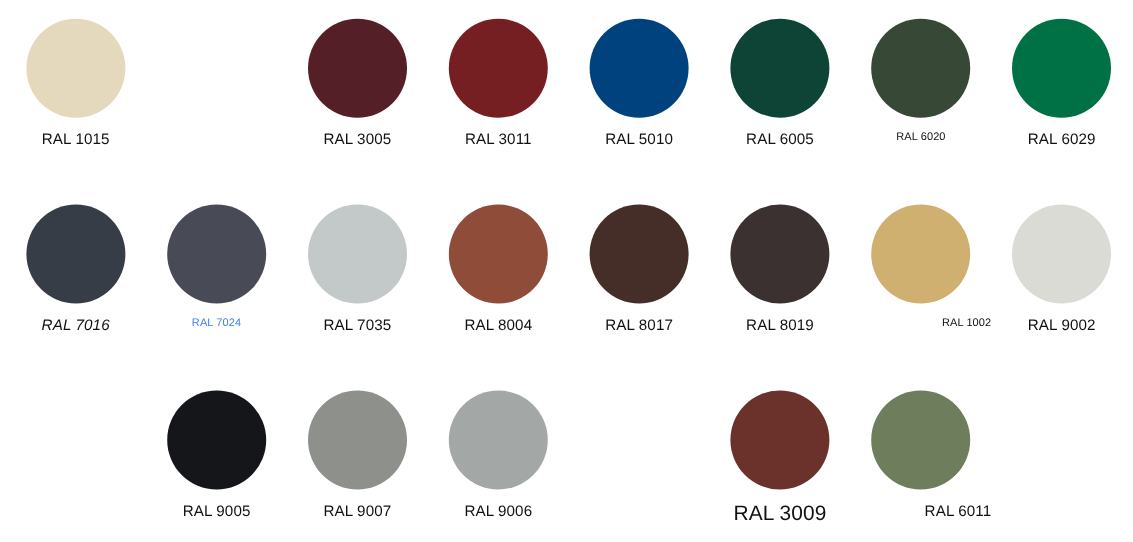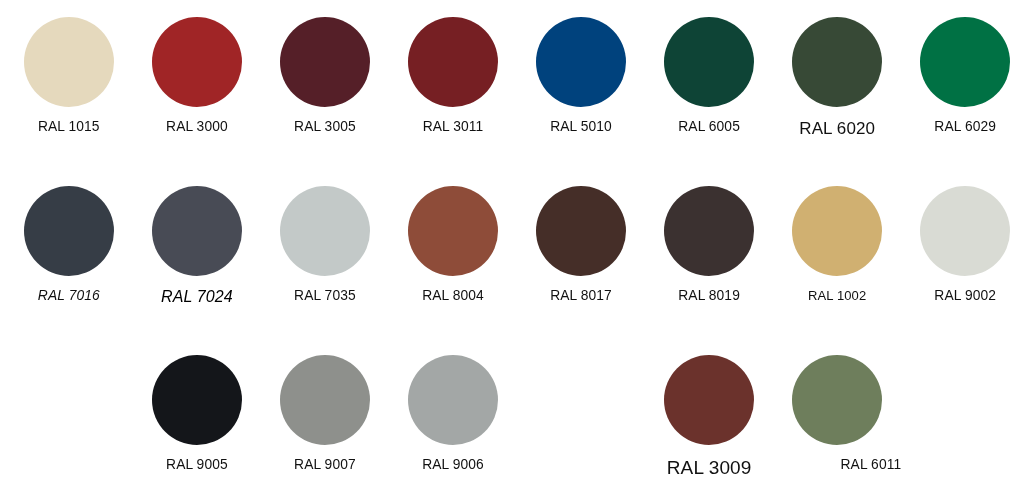--- a/index.html
+++ b/index.html
@@ -56,75 +56,71 @@
   .swatch.c7 { left: 901.2px; }
 </style>
 </head>
 <body style="background: rgb(255, 255, 255);">
 
 <div id="swatch-grid">
   <div class="swatch r0 c0">
     <div class="swatch-dot" style="background-color: rgb(229, 217, 189);"></div>
     <div class="swatch-label" style="color: rgb(17, 17, 17); font-size: 13.8px;">RAL 1015</div>
   </div>
-  <div class="swatch r0 c1">
-    <div class="swatch-dot" style="background-color: rgb(160, 37, 38);"></div>
-    <div class="swatch-label" style="color: rgb(17, 17, 17); font-size: 13.8px;">RAL 3000</div>
-  </div>
   <div class="swatch r0 c2">
     <div class="swatch-dot" style="background-color: rgb(85, 31, 40);"></div>
     <div class="swatch-label" style="color: rgb(17, 17, 17); font-size: 13.8px;">RAL 3005</div>
   </div>
   <div class="swatch r0 c3">
     <div class="swatch-dot" style="background-color: rgb(118, 31, 35);"></div>
     <div class="swatch-label" style="color: rgb(17, 17, 17); font-size: 13.8px;">RAL 3011</div>
   </div>
   <div class="swatch r0 c4">
     <div class="swatch-dot" style="background-color: rgb(0, 66, 125);"></div>
     <div class="swatch-label" style="color: rgb(17, 17, 17); font-size: 13.8px;">RAL 5010</div>
   </div>
   <div class="swatch r0 c5">
     <div class="swatch-dot" style="background-color: rgb(14, 68, 54);"></div>
     <div class="swatch-label" style="color: rgb(17, 17, 17); font-size: 13.8px;">RAL 6005</div>
   </div>
   <div class="swatch r0 c6">
     <div class="swatch-dot" style="background-color: rgb(55, 73, 54);"></div>
-    <div class="swatch-label" style="color: rgb(17, 17, 17); font-size: 17px;">RAL 6020</div>
+    <div class="swatch-label" style="color: rgb(17, 17, 17); font-size: 10px;">RAL 6020</div>
   </div>
   <div class="swatch r0 c7">
     <div class="swatch-dot" style="background-color: rgb(0, 113, 68);"></div>
     <div class="swatch-label" style="color: rgb(17, 17, 17); font-size: 13.8px;">RAL 6029</div>
   </div>
   <div class="swatch r1 c0">
     <div class="swatch-dot" style="background-color: rgb(54, 61, 70);"></div>
     <div class="swatch-label" style="color: rgb(17, 17, 17); font-size: 13.8px; font-style: italic;">RAL 7016</div>
   </div>
   <div class="swatch r1 c1">
     <div class="swatch-dot" style="background-color: rgb(72, 75, 85);"></div>
-    <div class="swatch-label" style="color: #000000; font-size: 16px; font-style: italic;">RAL 7024</div>
+    <div class="swatch-label" style="color: #3b82f6; font-size: 10px;">RAL 7024</div>
   </div>
   <div class="swatch r1 c2">
     <div class="swatch-dot" style="background-color: rgb(195, 201, 200);"></div>
     <div class="swatch-label" style="color: rgb(17, 17, 17); font-size: 13.8px;">RAL 7035</div>
   </div>
   <div class="swatch r1 c3">
     <div class="swatch-dot" style="background-color: rgb(142, 76, 57);"></div>
     <div class="swatch-label" style="color: rgb(17, 17, 17); font-size: 13.8px;">RAL 8004</div>
   </div>
   <div class="swatch r1 c4">
     <div class="swatch-dot" style="background-color: rgb(69, 46, 40);"></div>
     <div class="swatch-label" style="color: rgb(17, 17, 17); font-size: 13.8px;">RAL 8017</div>
   </div>
   <div class="swatch r1 c5">
     <div class="swatch-dot" style="background-color: rgb(59, 49, 48);"></div>
     <div class="swatch-label" style="color: rgb(17, 17, 17); font-size: 13.8px;">RAL 8019</div>
   </div>
   <div class="swatch r1 c6">
     <div class="swatch-dot" style="background-color: rgb(208, 176, 113);"></div>
-    <div class="swatch-label" style="color: rgb(17, 17, 17); font-size: 13px;">RAL 1002</div>
+    <div class="swatch-label" style="color: rgb(17, 17, 17); font-size: 10px; text-align: right;">RAL 1002</div>
   </div>
   <div class="swatch r1 c7">
     <div class="swatch-dot" style="background-color: rgb(217, 219, 212);"></div>
     <div class="swatch-label" style="color: rgb(17, 17, 17); font-size: 13.8px;">RAL 9002</div>
   </div>
   <div class="swatch r2 c1">
     <div class="swatch-dot" style="background-color: rgb(20, 22, 26);"></div>
     <div class="swatch-label" style="color: rgb(17, 17, 17); font-size: 13.8px;">RAL 9005</div>
   </div>
   <div class="swatch r2 c2">

